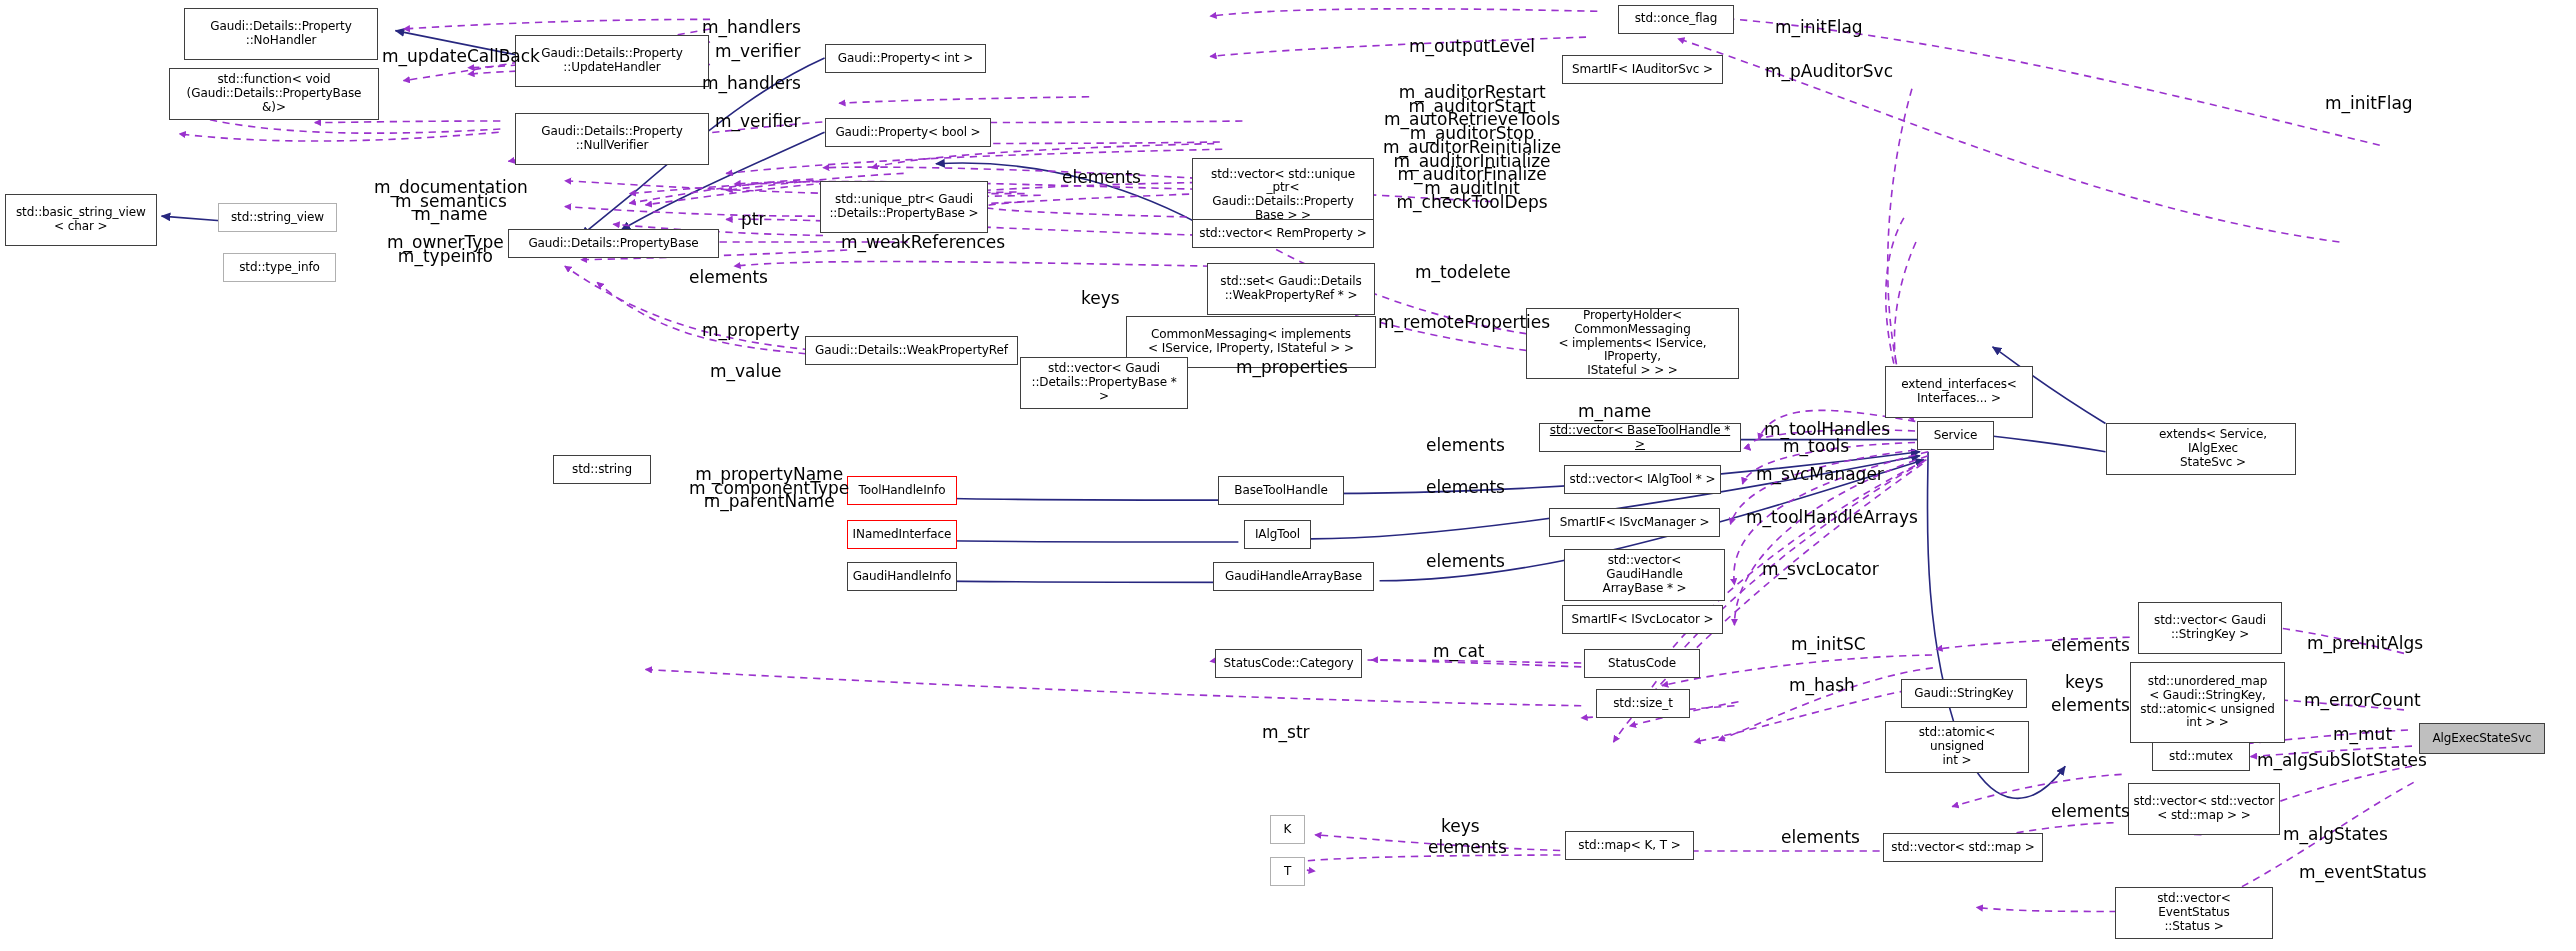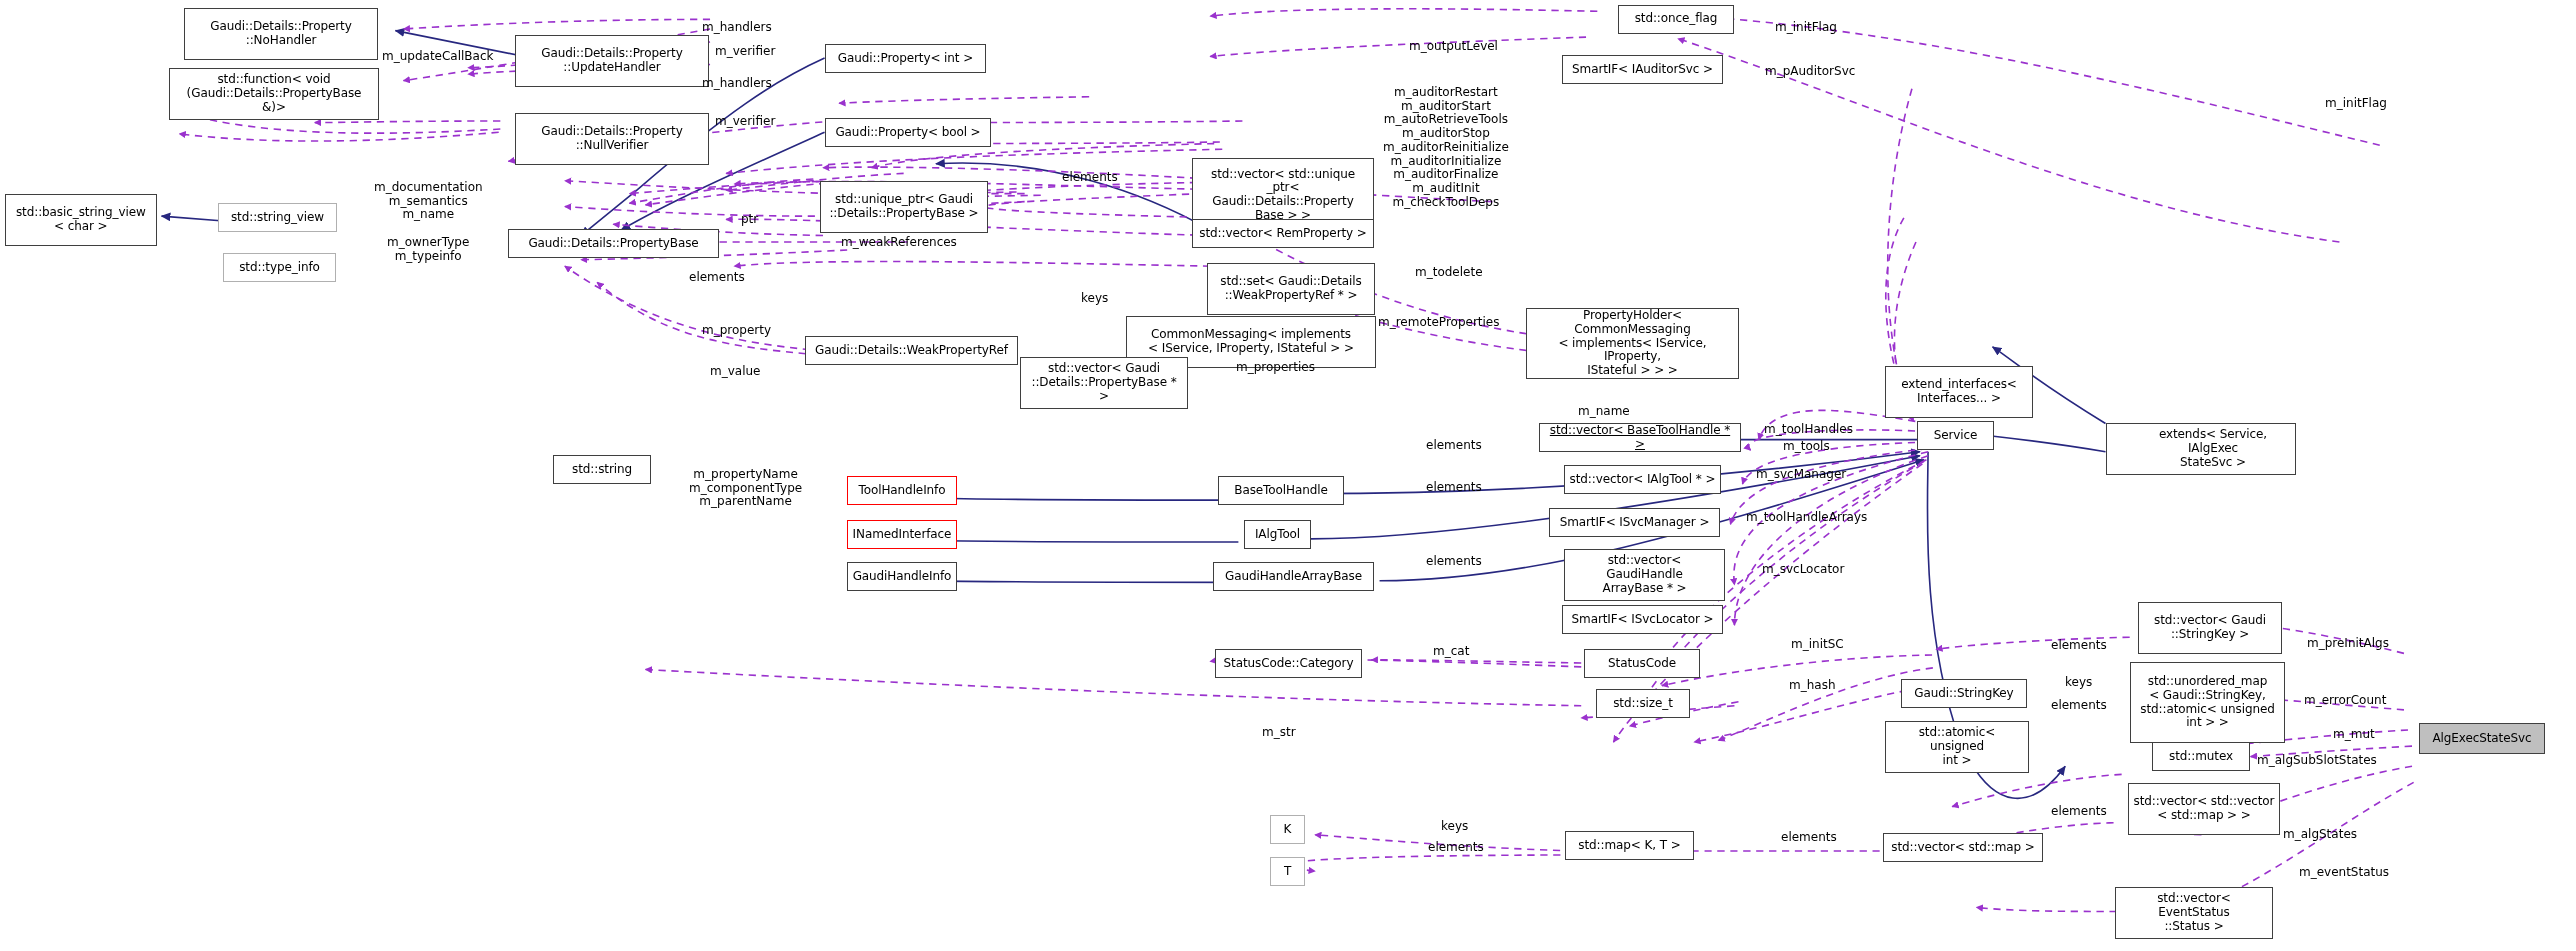--- a/index.html
+++ b/index.html
@@ -26,21 +26,21 @@
     justify-content:center;
     padding:1.6px 4px;
     white-space:pre-line;
     letter-spacing:-0.1px;
   }
   .node.red{ border-color:#ff0000; }
   .node.light{ border-color:#b0b0b0; }
   .node.focus{ background:#bfbfbf; border-color:#404040; }
   .edgelabel{
     position:absolute;
-    font-size:12px;
+    font-size:17px;
     line-height:13.7px;
     color:#000000;
     white-space:pre-line;
     text-align:center;
     background:transparent;
     pointer-events:none;
   }
   svg#wires{
     position:absolute; left:0; top:0;
     width:2576px; height:951px;

